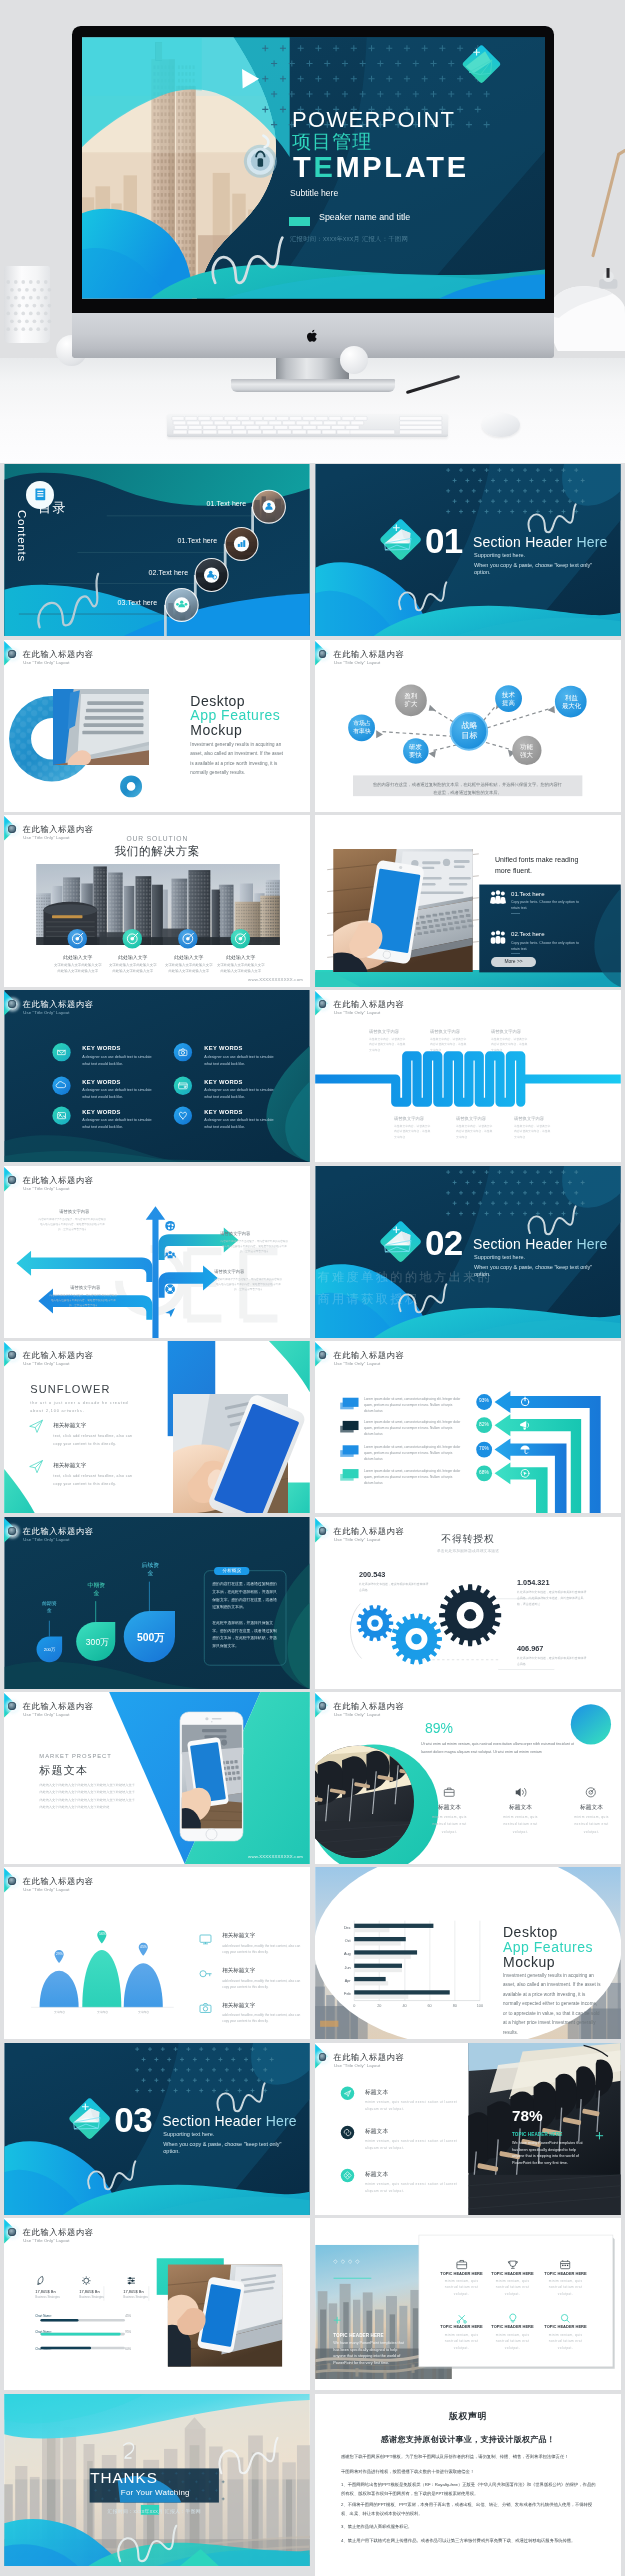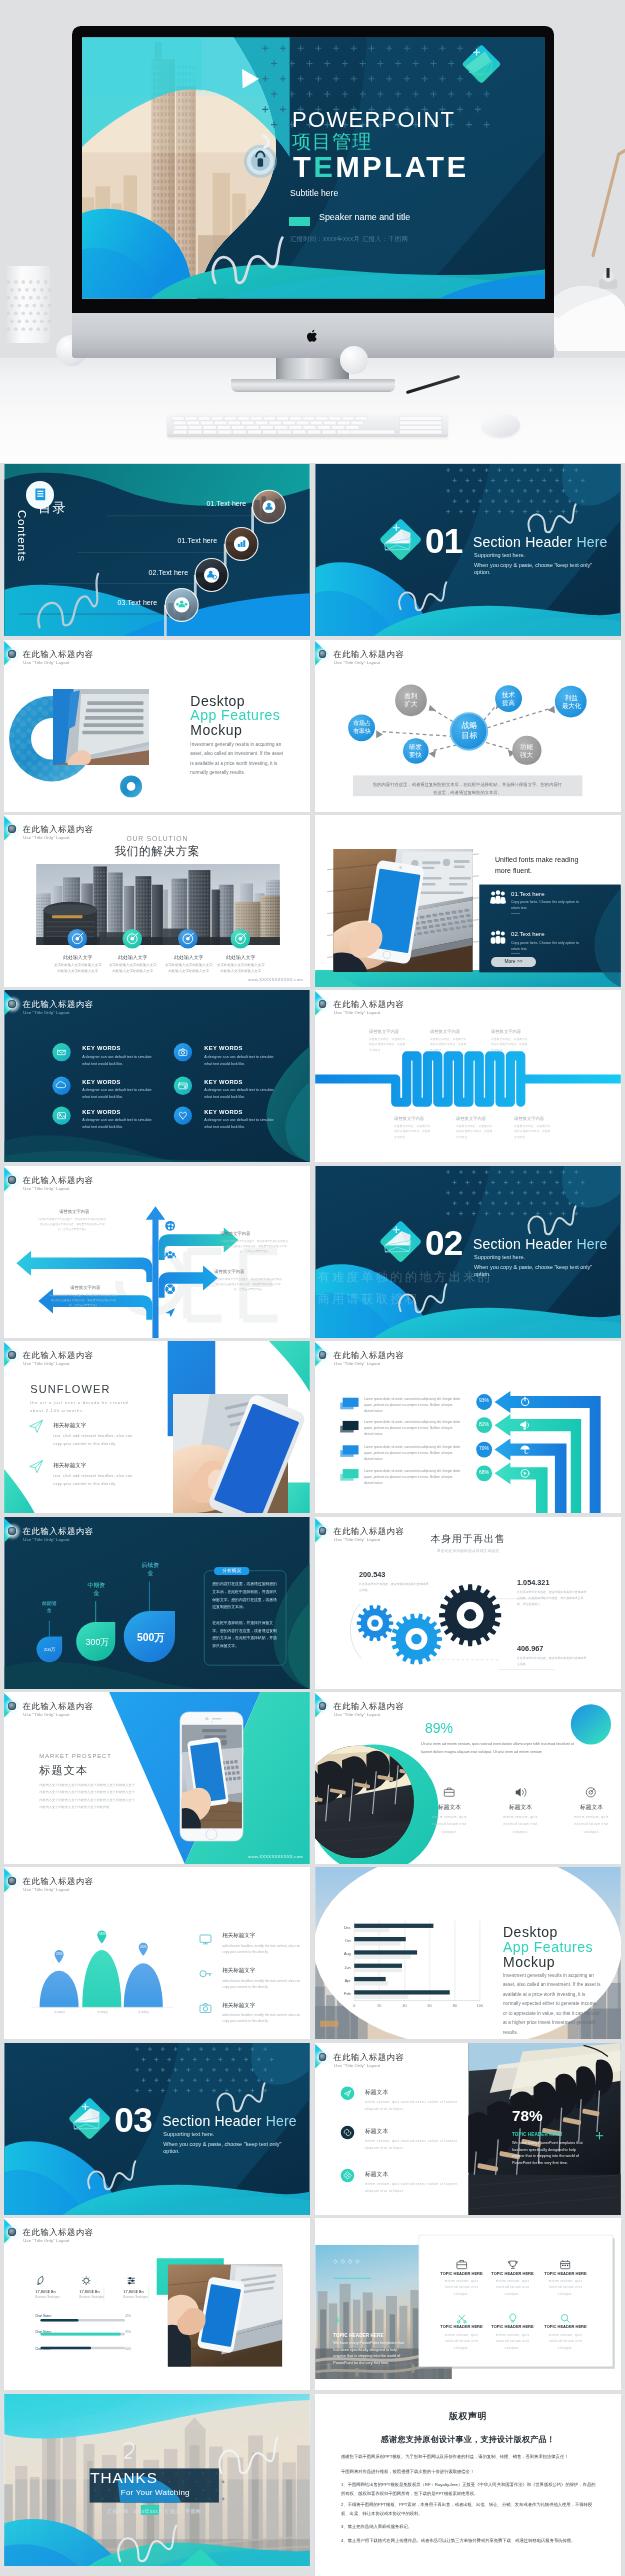--- a/index.html
+++ b/index.html
@@ -1937,21 +1937,21 @@
                 <stop offset=".55" stop-color="#19cde0"></stop>
                 <stop offset="1" stop-color="#2bd8b4"></stop>
               </linearGradient>
             </defs>
             <path d="M0 0 L21 20 L0 40 Z" fill="url(#trig_s14)"></path>
           </svg>
     <div class="sh-mark"></div>
     <div class="sh-title">在此输入标题内容</div>
     <div class="sh-sub">Use "Title Only" Layout</div>
   </div>
-  <div style="position:absolute;left:92px;top:16px;width:122px;text-align:center;font-size:9.8px;color:#3c4349;letter-spacing:0.9px">本身用于再出售</div>
+  <div style="position:absolute;left:92px;top:16px;width:122px;text-align:center;font-size:9.8px;color:#3c4349;letter-spacing:0.9px">不得转授权</div>
   <div style="position:absolute;left:92px;top:31px;width:122px;text-align:center;font-size:3.7px;color:#b5bbc0;letter-spacing:0.2px">单击此处添加副标题或详细文本描述</div>
   <svg class="sbg" viewBox="0 0 501 282">
     <g fill="none" stroke="#d7dadd" stroke-width="1.2">
       <path d="M74 142 C52 164 52 208 76 232"></path>
       <path d="M160 234 L302 234" stroke-dasharray="4 4"></path>
       <path d="M296 134 L378 134" stroke-dasharray="0" stroke="#e3e6e8"></path>
       <path d="M300 250 L392 250" stroke-dasharray="0" stroke="#e3e6e8"></path>
     </g>
     <g>
       <g id="gearA" fill="#1a8ce4">

